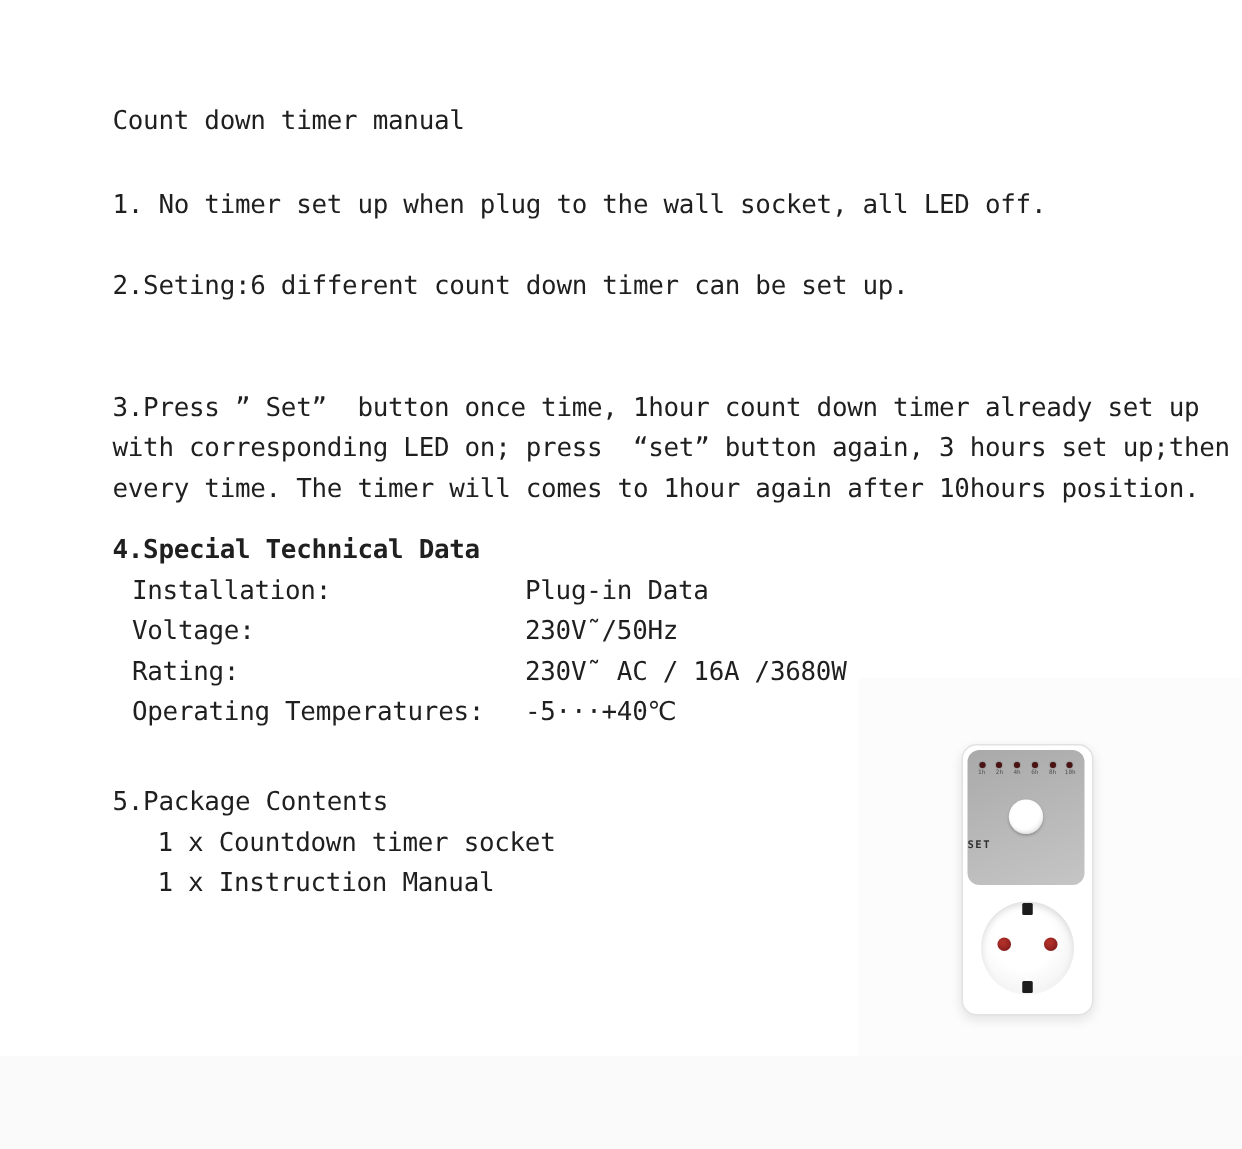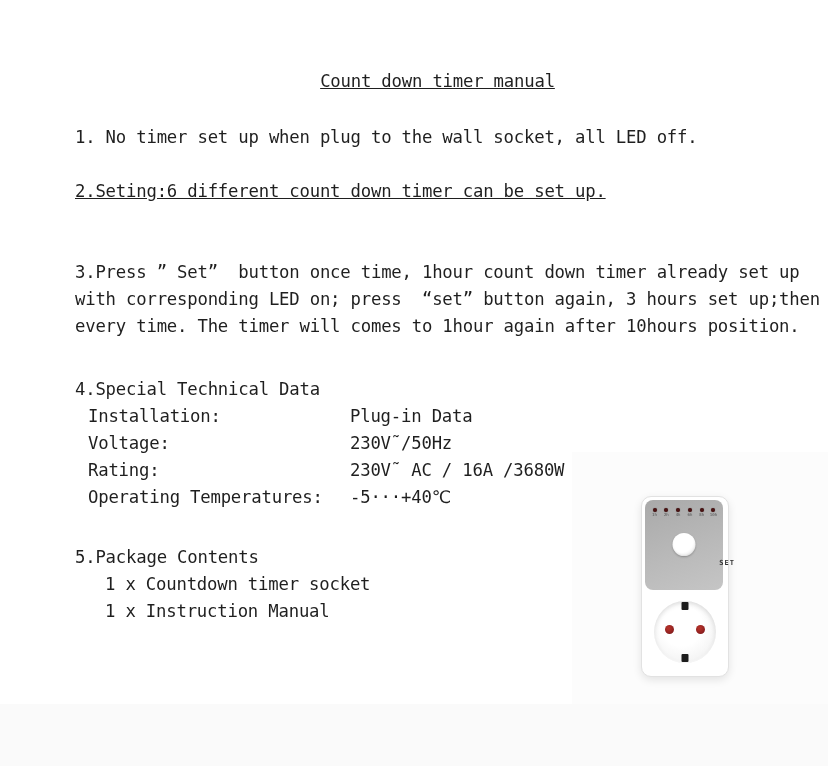--- a/index.html
+++ b/index.html
@@ -19,27 +19,25 @@
     position:absolute; left:0; top:704px; width:828px; height:62px;
     background:#fafafa;
   }
   .content {
     position:absolute; left:75px; top:0; right:0;
     font-size:17.3px; line-height:27px; letter-spacing:-0.2px;
   }
   .title {
     margin-top:68px;
     width:725px;
-    text-align:center;
-    text-decoration:underline;
   }
   .p1 { margin-top:29px; }
-  .p2 { margin-top:27px;text-decoration:underline; }
+  .p2 { margin-top:27px; }
   .p3 { margin-top:54px; }
-  .h4 { margin-top:36px; }
+  .h4 { margin-top:14px;font-weight:bold; }
   .h5 { margin-top:33px; }
   .line { white-space:pre; }
   .tech-row { display:flex; padding-left:13px;align-items:center; }
   .tech-label { width:262px; flex:0 0 262px; }
   .contents-row { padding-left:30px; }
 
   
   .icon-row { position:absolute; left:0; top:655px; width:828px; height:52px; }
 
   
@@ -73,22 +71,22 @@
     font-size:4px; line-height:5px; color:#4f4f4f;
     letter-spacing:0;
   }
   .set-button {
     position:absolute; top:33px; left:50%; transform:translateX(-50%);
     width:23px; height:23px; border-radius:50%;
     background:radial-gradient(circle at 40% 35%, #ffffff 55%, #ececec 80%, #d8d8d8 100%);
     box-shadow:0 1px 2px rgba(0,0,0,0.25), inset 0 -1px 2px rgba(0,0,0,0.08);
   }
   .set-label {
-    position:absolute; top:59px; left:12px; width:100%;
-    text-align:right; font-size:7px; line-height:8px;
+    position:absolute; top:59px; left:0; width:100%;
+    text-align:left; font-size:7px; line-height:8px;
     letter-spacing:1px; color:#333; font-weight:bold;
   }
   .socket {
     position:absolute; top:104px; left:50%; transform:translateX(-50%);
     width:62px; height:62px; border-radius:50%;
     background:radial-gradient(circle at 45% 40%, #ffffff 40%, #f3f3f3 75%, #e4e4e4 100%);
     box-shadow:inset 0 2px 5px rgba(0,0,0,0.13), inset 0 -1px 2px rgba(255,255,255,0.8);
   }
   .socket-hole {
     position:absolute; width:9px; height:9px; border-radius:50%;

